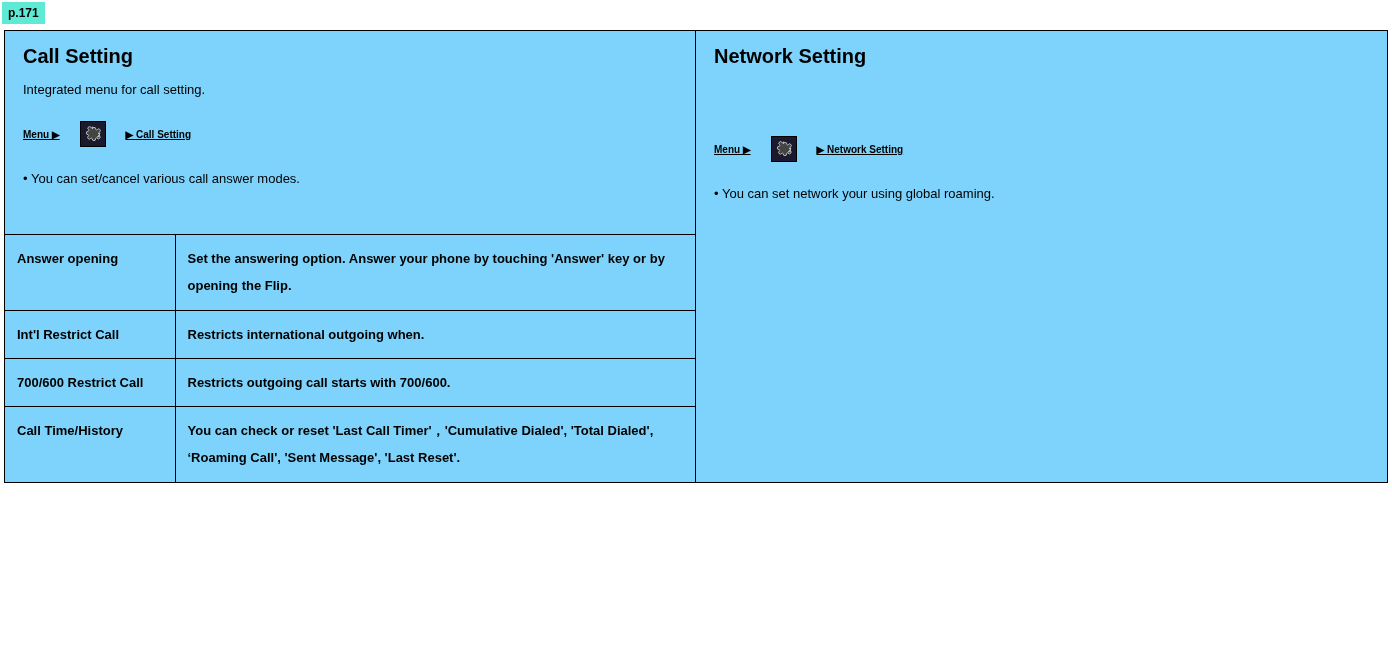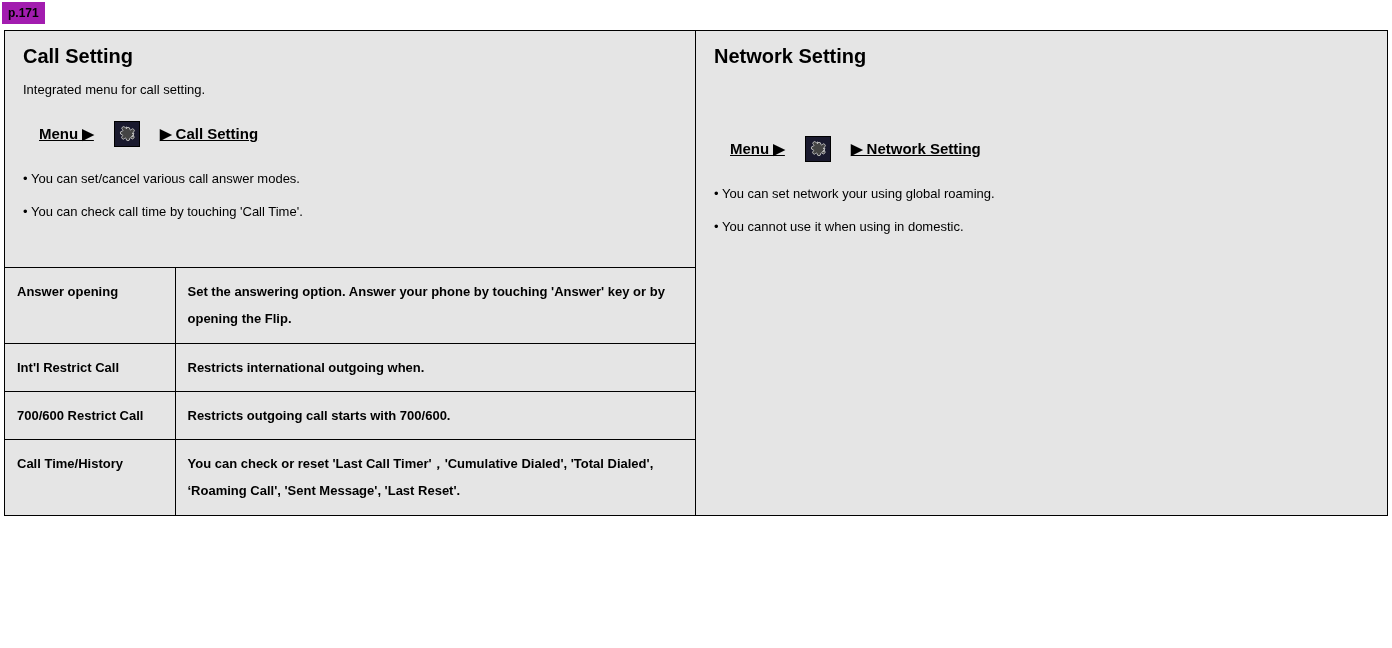--- a/index.html
+++ b/index.html
@@ -5,55 +5,55 @@
   * { box-sizing: border-box; }
   body {
     margin: 0;
     padding: 0;
     font-family: Arial, Helvetica, sans-serif;
     background: #fff;
     color: #000;
     font-size: 13px;
   }
   .page-label {
-    background: #a21caf;
+    background: #5eead4;
     display: inline-block;
     padding: 4px 6px;
     font-weight: bold;
     font-size: 12px;
     margin: 2px 0 0 2px;
   }
   .columns {
     display: flex;
     border: 1px solid #000;
     margin: 6px 4px 0 4px;
-    background: #e5e5e5;
+    background: #7dd3fc;
   }
   .col {
     flex: 1 1 50%;
     padding: 14px 18px 14px 18px;
   }
   .col-left {
     border-right: 1px solid #000;
     padding-bottom: 0;
   }
   h1.section-title {
     font-size: 20px;
     font-weight: bold;
     margin: 0 0 14px 0;
   }
   .subtitle {
     font-size: 13px;
     margin: 0 0 24px 0;
   }
   .path-line {
-    font-size: 15px;
+    font-size: 10px;
     font-weight: bold;
     text-decoration: underline;
-    margin: 0 0 24px 16px;
+    margin: 0 0 24px 0;
     display: flex;
     align-items: center;
     gap: 20px;
     flex-wrap: wrap;
   }
   .gear-box {
     display: inline-flex;
     align-items: center;
     justify-content: center;
     width: 26px;
@@ -106,21 +106,20 @@
       <span class="gear-box">
         <svg width="20" height="20" viewBox="0 0 24 24" fill="none">
           <path d="M12 8a4 4 0 100 8 4 4 0 000-8z" fill="#888"></path>
           <path d="M19.4 13a1 1 0 00.2 1.1l.1.1a2 2 0 11-2.8 2.8l-.1-.1a1 1 0 00-1.1-.2 1 1 0 00-.6.9V18a2 2 0 11-4 0v-.1a1 1 0 00-.7-.9 1 1 0 00-1.1.2l-.1.1a2 2 0 11-2.8-2.8l.1-.1a1 1 0 00.2-1.1 1 1 0 00-.9-.6H6a2 2 0 110-4h.1a1 1 0 00.9-.7 1 1 0 00-.2-1.1l-.1-.1a2 2 0 112.8-2.8l.1.1a1 1 0 001.1.2h0a1 1 0 00.6-.9V6a2 2 0 114 0v.1a1 1 0 00.6.9 1 1 0 001.1-.2l.1-.1a2 2 0 112.8 2.8l-.1.1a1 1 0 00-.2 1.1v0a1 1 0 00.9.6H18a2 2 0 110 4h-.1a1 1 0 00-.9.6z" stroke="#bbb" stroke-width="1.2" fill="#444"></path>
         </svg>
       </span>
       <span>▶ Call Setting</span>
     </div>
 
     <p class="bullet">• You can set/cancel various call answer modes.</p>
-    <p class="bullet">• You can check call time by touching 'Call Time'.</p>
 
     <div class="spacer-before-table"></div>
 
     <table class="options">
       <tbody>
           <tr>
         <td class="k">Answer opening</td>
         <td>Set the answering option. Answer your phone by touching 'Answer' key or by opening the Flip.</td>
       </tr>
       <tr>
@@ -147,19 +146,18 @@
       <span class="gear-box">
         <svg width="20" height="20" viewBox="0 0 24 24" fill="none">
           <path d="M12 8a4 4 0 100 8 4 4 0 000-8z" fill="#888"></path>
           <path d="M19.4 13a1 1 0 00.2 1.1l.1.1a2 2 0 11-2.8 2.8l-.1-.1a1 1 0 00-1.1-.2 1 1 0 00-.6.9V18a2 2 0 11-4 0v-.1a1 1 0 00-.7-.9 1 1 0 00-1.1.2l-.1.1a2 2 0 11-2.8-2.8l.1-.1a1 1 0 00.2-1.1 1 1 0 00-.9-.6H6a2 2 0 110-4h.1a1 1 0 00.9-.7 1 1 0 00-.2-1.1l-.1-.1a2 2 0 112.8-2.8l.1.1a1 1 0 001.1.2h0a1 1 0 00.6-.9V6a2 2 0 114 0v.1a1 1 0 00.6.9 1 1 0 001.1-.2l.1-.1a2 2 0 112.8 2.8l-.1.1a1 1 0 00-.2 1.1v0a1 1 0 00.9.6H18a2 2 0 110 4h-.1a1 1 0 00-.9.6z" stroke="#bbb" stroke-width="1.2" fill="#444"></path>
         </svg>
       </span>
       <span>▶ Network Setting</span>
     </div>
 
     <p class="bullet">• You can set network your using global roaming.</p>
-    <p class="bullet">• You cannot use it when using in domestic.</p>
   </div>
 
 </div>
 
 
 
 
 </body></html>

